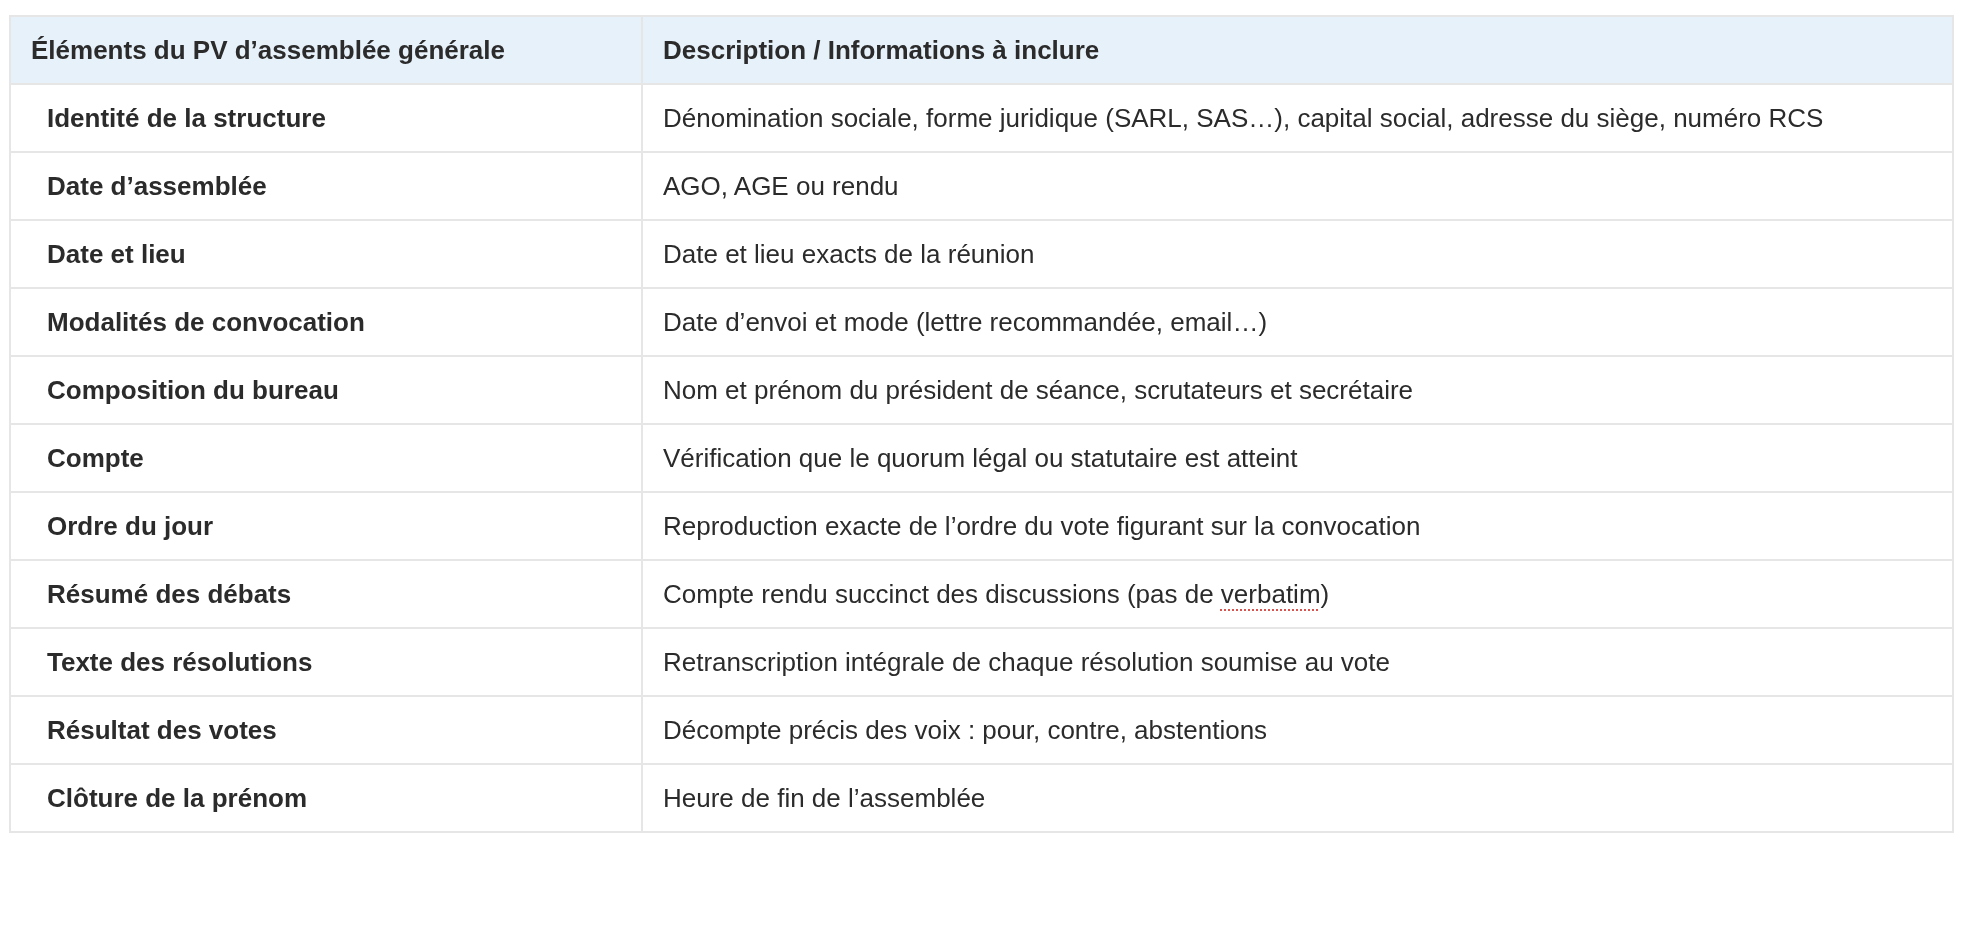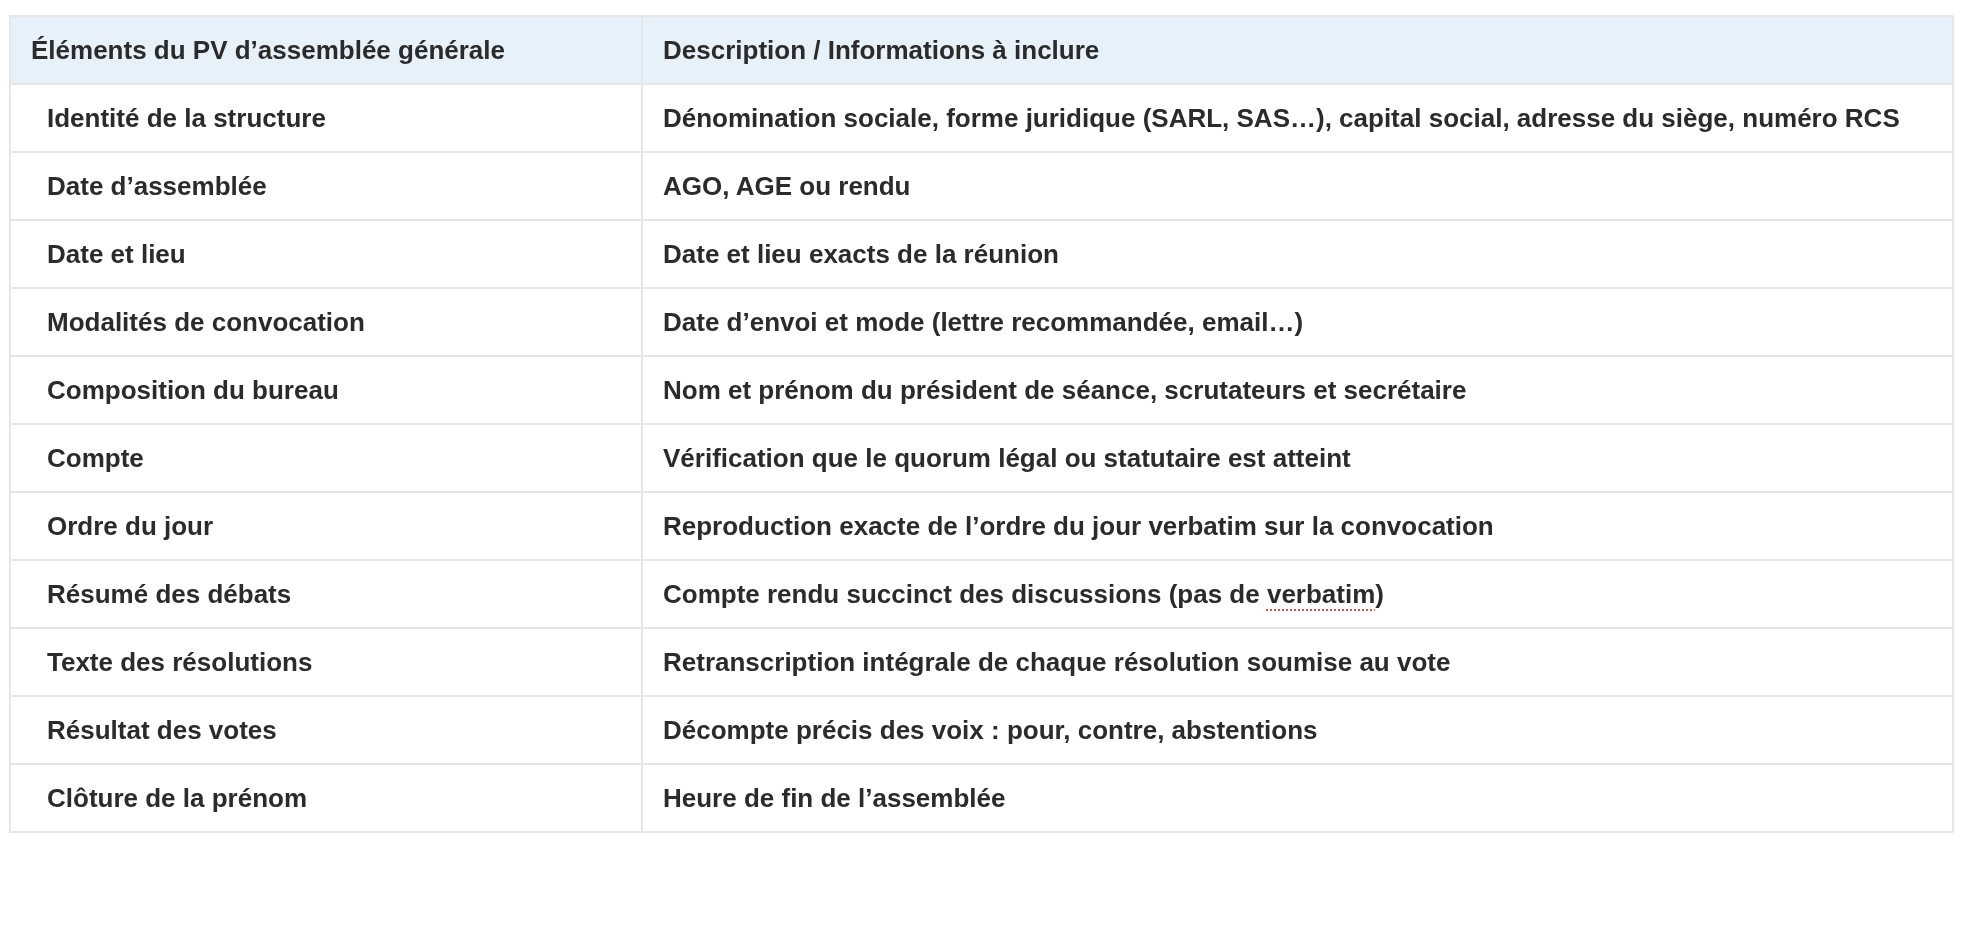--- a/index.html
+++ b/index.html
@@ -41,21 +41,21 @@
     thead th {
       background: #e7f1fa;
       font-weight: bold;
       color: #2b2b2b;
     }
     tbody td.label {
       font-weight: bold;
       padding-left: 36px;
     }
     tbody td.desc {
-      font-weight: bold;
+      font-weight: normal;
     }
     .spell {
       text-decoration: underline dotted #d9534f;
       text-decoration-thickness: 2px;
       text-underline-offset: 6px;
     }
   </style>
 </head>
 <body>
 
@@ -91,21 +91,21 @@
       <tr>
         <td class="label">Composition du bureau</td>
         <td class="desc">Nom et prénom du président de séance, scrutateurs et secrétaire</td>
       </tr>
       <tr>
         <td class="label">Compte</td>
         <td class="desc">Vérification que le quorum légal ou statutaire est atteint</td>
       </tr>
       <tr>
         <td class="label">Ordre du jour</td>
-        <td class="desc">Reproduction exacte de l’ordre du jour verbatim sur la convocation</td>
+        <td class="desc">Reproduction exacte de l’ordre du vote figurant sur la convocation</td>
       </tr>
       <tr>
         <td class="label">Résumé des débats</td>
         <td class="desc"><span>Compte rendu succinct des discussions (pas de </span><span class="spell">verbatim</span><span>)</span></td>
       </tr>
       <tr>
         <td class="label">Texte des résolutions</td>
         <td class="desc">Retranscription intégrale de chaque résolution soumise au vote</td>
       </tr>
       <tr>

